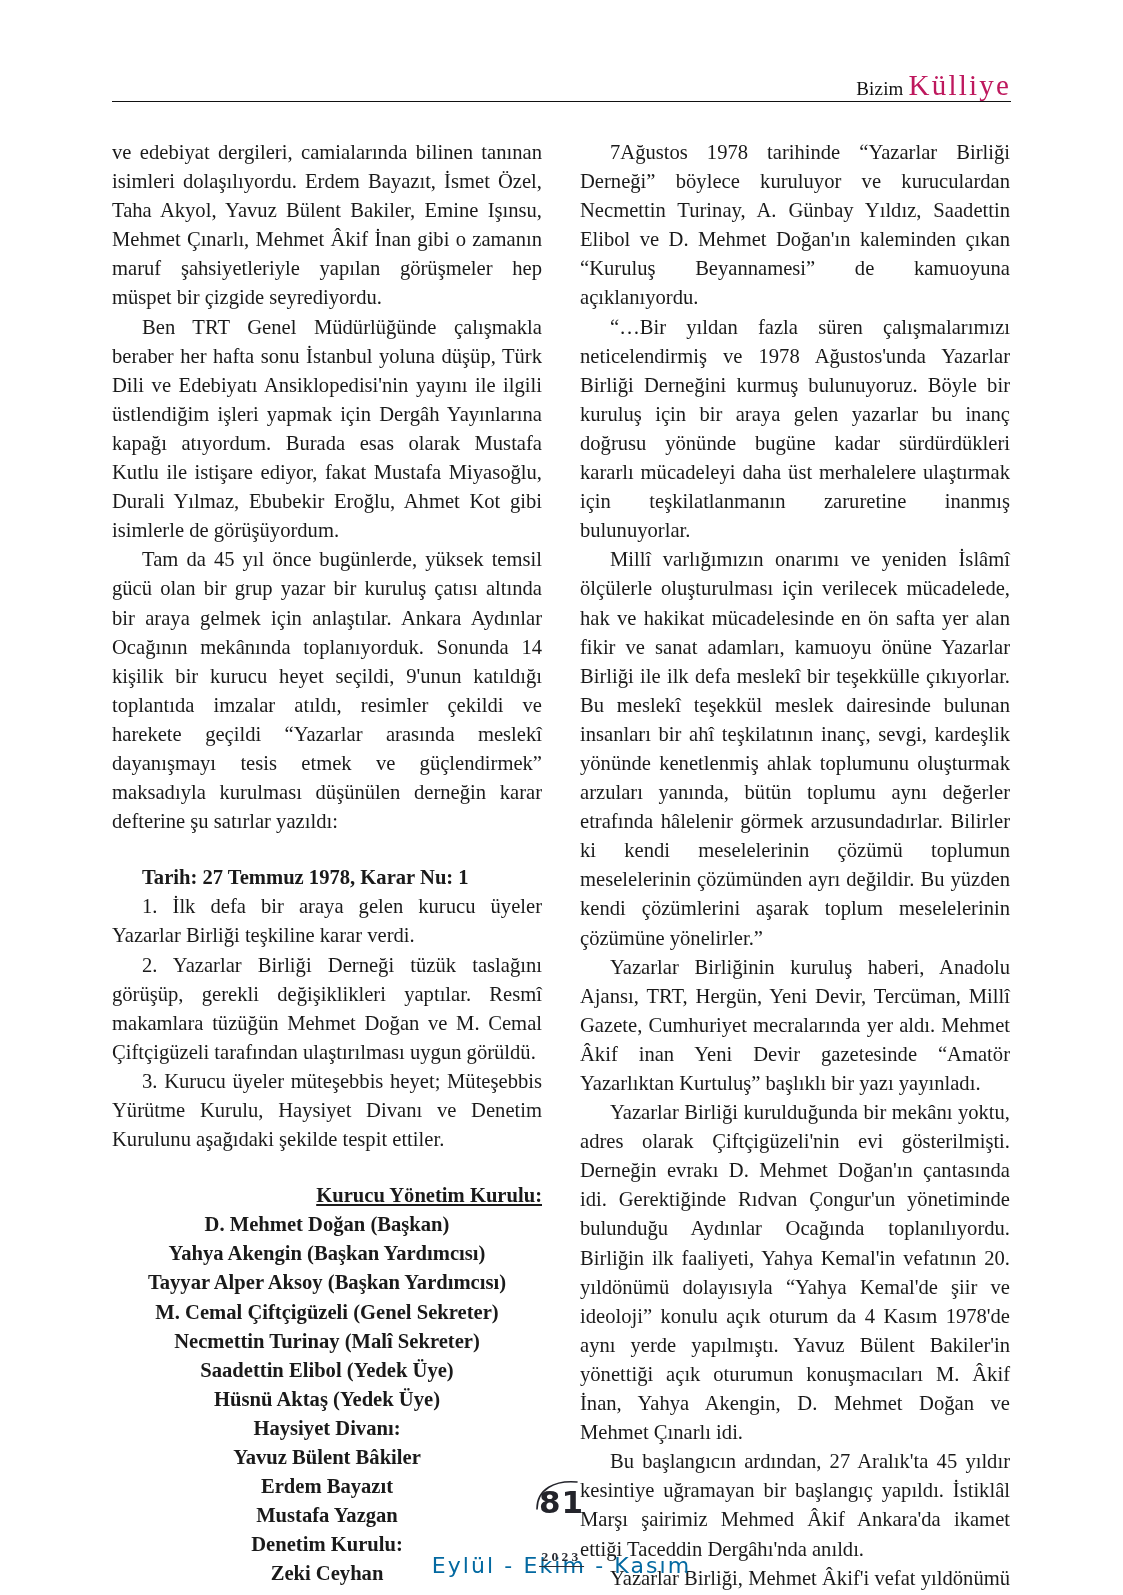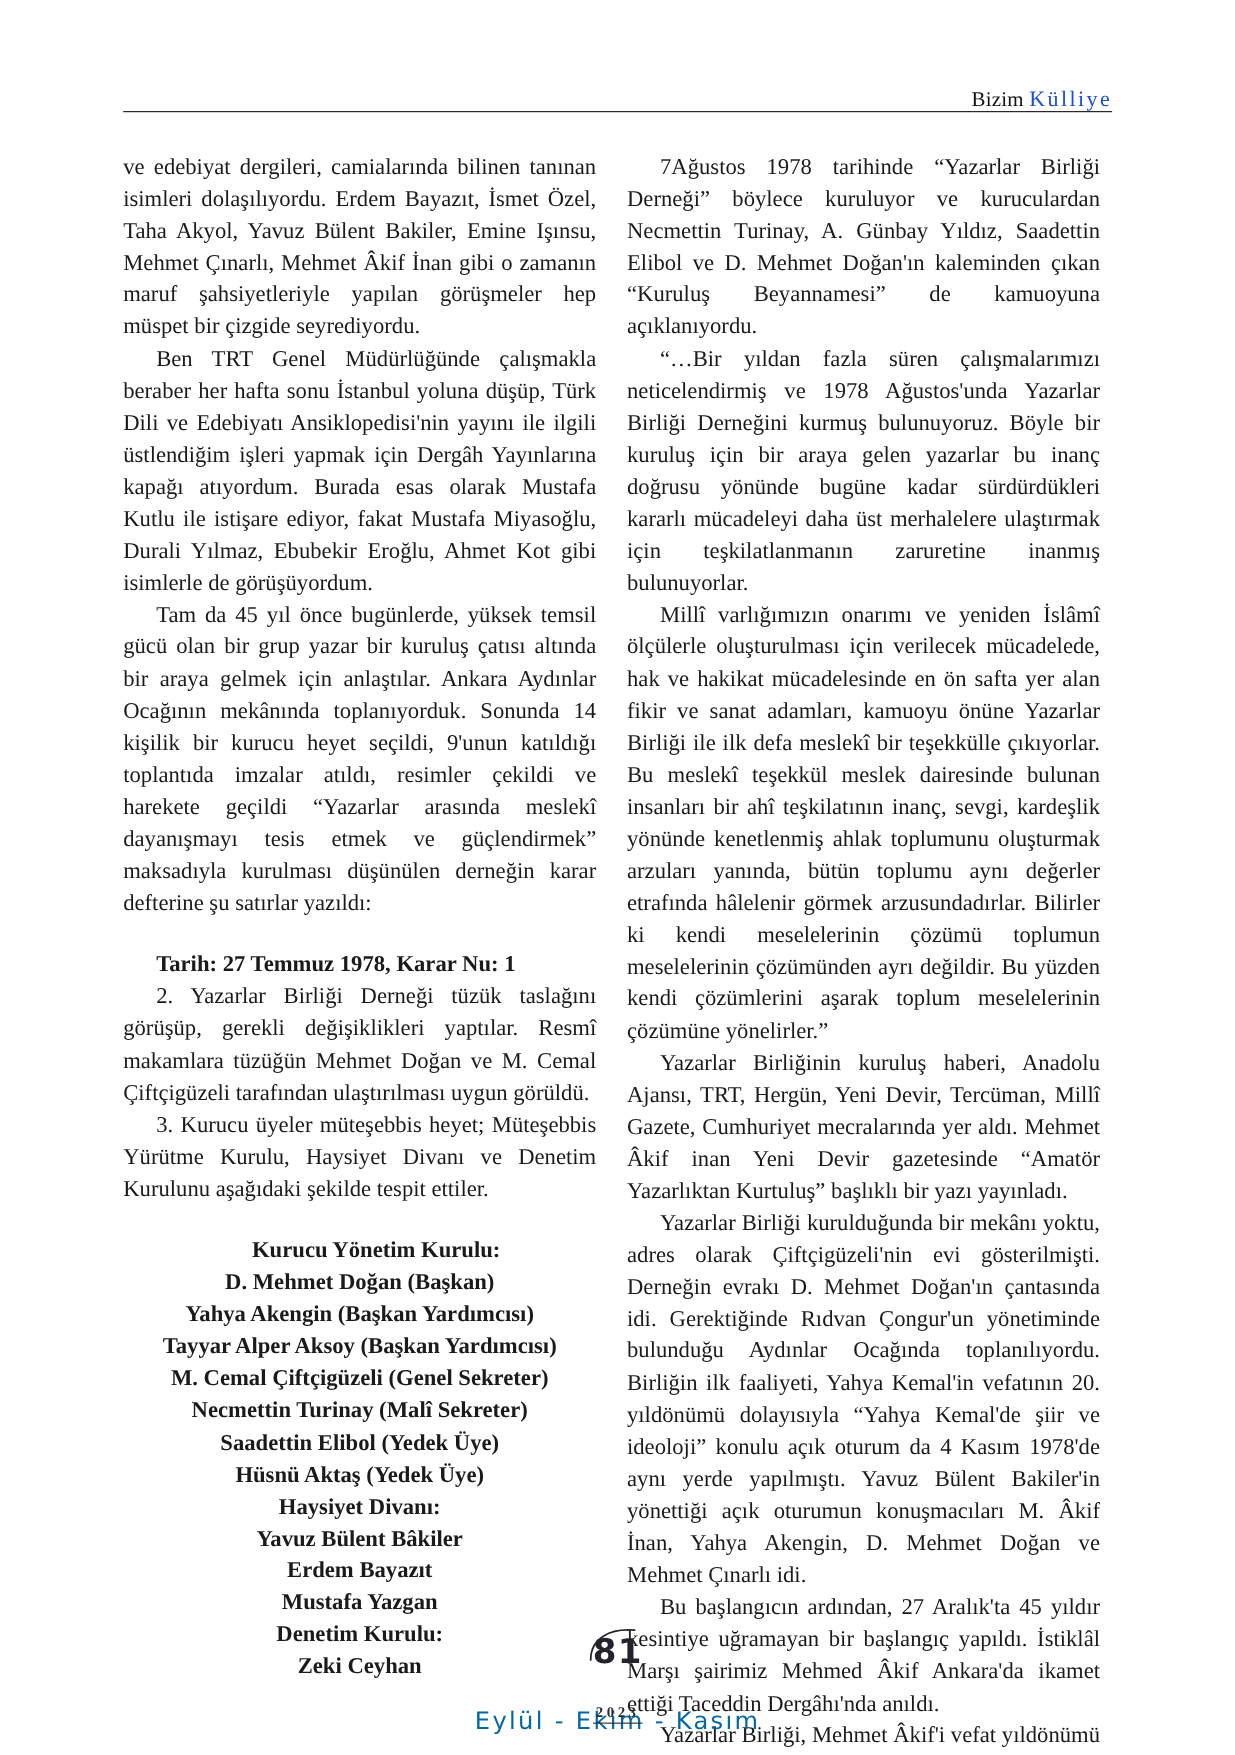--- a/index.html
+++ b/index.html
@@ -45,35 +45,35 @@
     background: #ffffff;
     padding-left: 10px;
   }
   .header-title .hdr-small {
     font-size: 19px;
     letter-spacing: 0.2px;
     color: #111;
     margin-top: 12px;
   }
   .header-title .hdr-big {
-    font-size: 20px;
+    font-size: 29px;
     letter-spacing: 2.2px;
-    color: #1d4ed8;
+    color: #be185d;
     margin-left: 5px;
   }
 
   
   .columns {
     position: absolute;
     top: 138px;
     left: 112px;
     width: 899px;
     height: 1300px;
     display: flex;
-    gap: 28px;
+    gap: 38px;
   }
   .col {
     width: 430px;
     font-size: 20.6px;
     line-height: 29.1px;
     text-align: justify;
     text-justify: inter-word;
     hyphens: manual;
   }
 
@@ -88,21 +88,22 @@
   }
 
   .bold-head {
     font-weight: bold;
     text-indent: 30px;
     text-align: left;
   }
   .section-head {
     font-weight: bold;
     text-indent: 30px;
-    text-align: center;
+    text-align: right;
+    text-decoration: underline;
   }
   .gap-before {
     margin-top: 27px;
   }
 
   .name-list {
     list-style: none;
     margin: 0;
     padding: 0;
     text-align: left;
@@ -188,20 +189,21 @@
   </div>
 
   <div class="columns">
 
     <div class="col">
       <p class="noindent">ve edebiyat dergileri, camialarında bilinen tanınan isimleri dolaşılıyordu. Erdem Bayazıt, İsmet Özel, Taha Akyol, Yavuz Bülent Bakiler, Emine Işınsu, Mehmet Çınarlı, Mehmet Âkif İnan gibi o zamanın maruf şahsiyetleriyle yapılan görüşmeler hep müspet bir çizgide seyrediyordu.</p>
       <p class="indent">Ben TRT Genel Müdürlüğünde çalışmakla beraber her hafta sonu İstanbul yoluna düşüp, Türk Dili ve Edebiyatı Ansiklopedisi'nin yayını ile ilgili üstlendiğim işleri yapmak için Dergâh Yayınlarına kapağı atıyordum. Burada esas olarak Mustafa Kutlu ile istişare ediyor, fakat Mustafa Miyasoğlu, Durali Yılmaz, Ebubekir Eroğlu, Ahmet Kot gibi isimlerle de görüşüyordum.</p>
       <p class="indent">Tam da 45 yıl önce bugünlerde, yüksek temsil gücü olan bir grup yazar bir kuruluş çatısı altında bir araya gelmek için anlaştılar. Ankara Aydınlar Ocağının mekânında toplanıyorduk. Sonunda 14 kişilik bir kurucu heyet seçildi, 9'unun katıldığı toplantıda imzalar atıldı, resimler çekildi ve harekete geçildi “Yazarlar arasında meslekî dayanışmayı tesis etmek ve güçlendirmek” maksadıyla kurulması düşünülen derneğin karar defterine şu satırlar yazıldı:</p>
 
       <p class="bold-head gap-before">Tarih: 27 Temmuz 1978, Karar Nu: 1</p>
+      <p class="indent">1. İlk defa bir araya gelen kurucu üyeler Yazarlar Birliği teşkiline karar verdi.</p>
       <p class="indent">2. Yazarlar Birliği Derneği tüzük taslağını görüşüp, gerekli değişiklikleri yaptılar. Resmî makamlara tüzüğün Mehmet Doğan ve M. Cemal Çiftçigüzeli tarafından ulaştırılması uygun görüldü.</p>
       <p class="indent">3. Kurucu üyeler müteşebbis heyet; Müteşebbis Yürütme Kurulu, Haysiyet Divanı ve Denetim Kurulunu aşağıdaki şekilde tespit ettiler.</p>
 
       <p class="section-head gap-before">Kurucu Yönetim Kurulu:</p>
       <ul class="name-list">
         <li>D. Mehmet Doğan (Başkan)</li>
         <li>Yahya Akengin (Başkan Yardımcısı)</li>
         <li>Tayyar Alper Aksoy (Başkan Yardımcısı)</li>
         <li>M. Cemal Çiftçigüzeli (Genel Sekreter)</li>
         <li>Necmettin Turinay (Malî Sekreter)</li>

